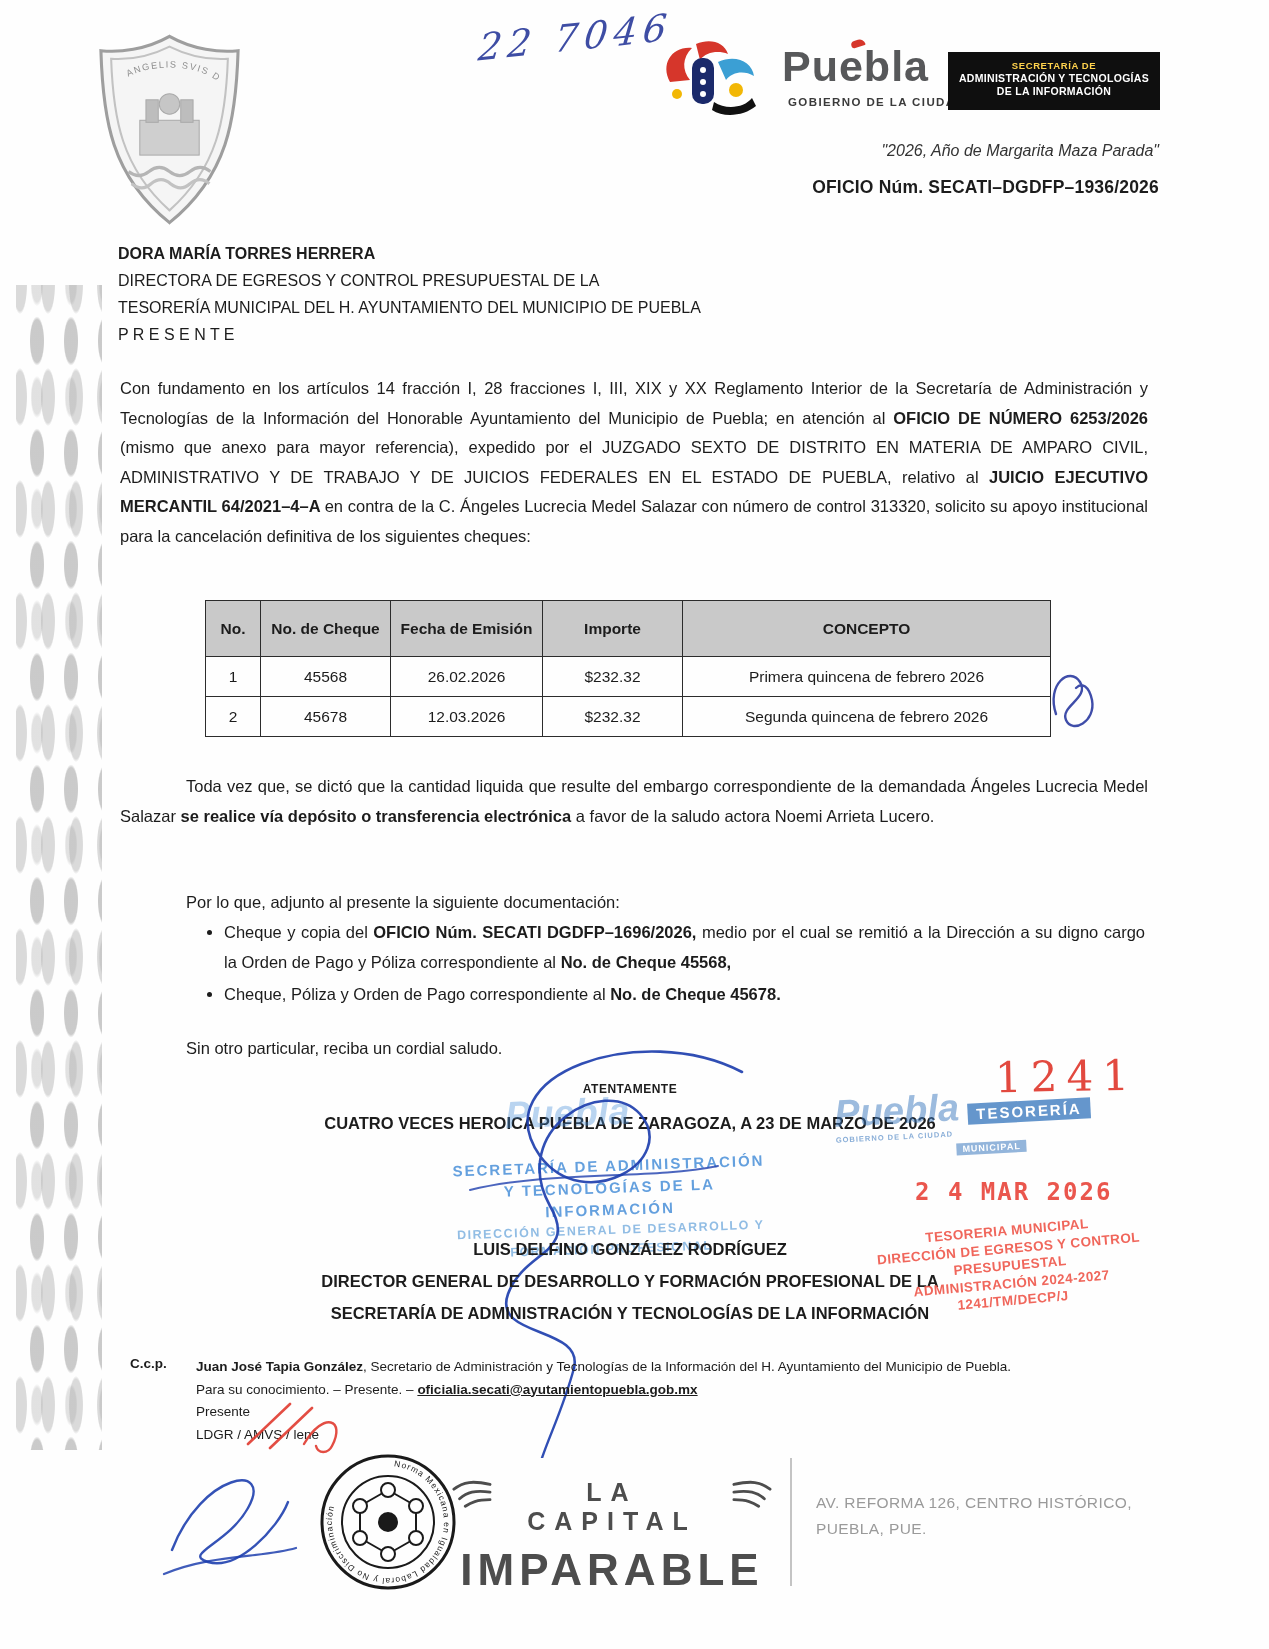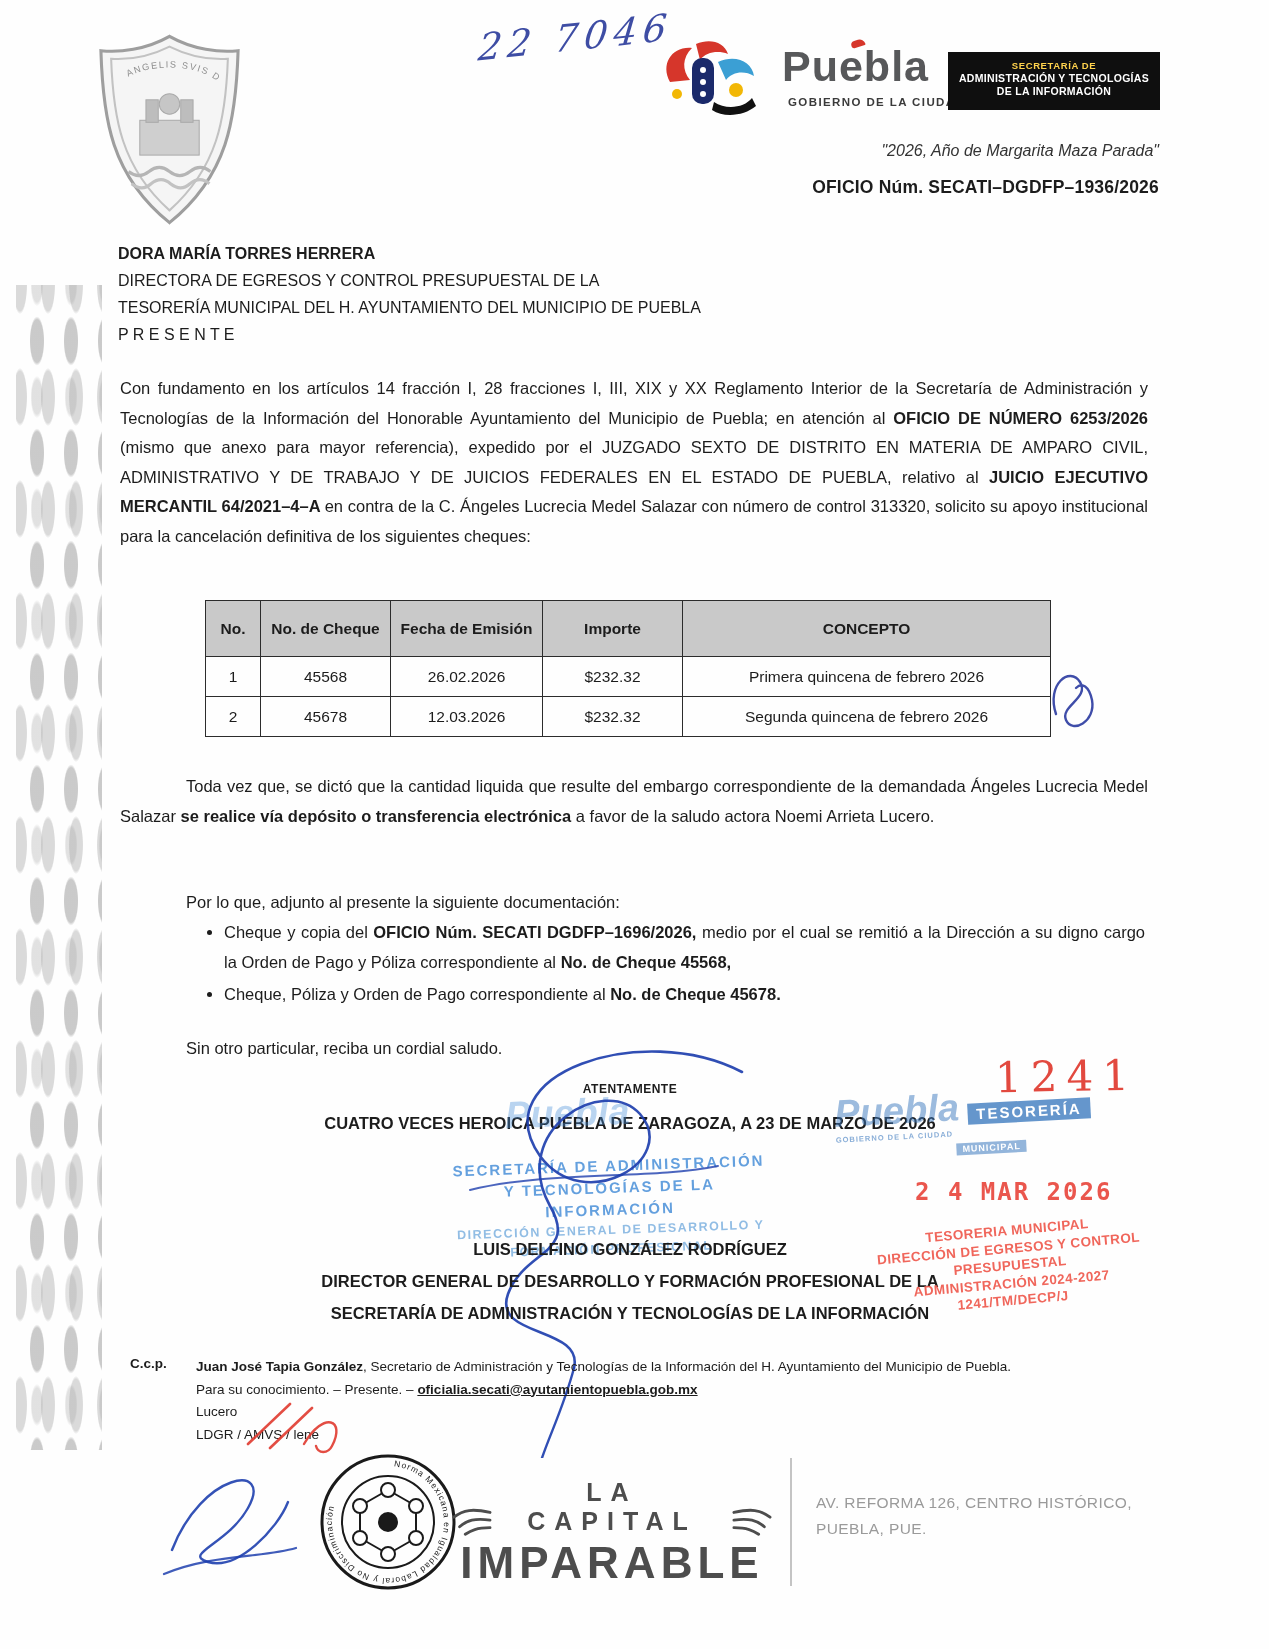--- a/index.html
+++ b/index.html
@@ -125,23 +125,23 @@
   .ccp-label{ position:absolute; left:130px; top:1356px; font-size:13.5px; font-weight:bold; }
   .ccp-block{ position:absolute; left:196px; top:1356px; width:950px; font-size:13.5px; line-height:22.5px; }
   .ccp-email{ font-weight:bold; text-decoration:underline; }
 
   
   .ink{ position:absolute; pointer-events:none; }
 
   
   .emblem{ position:absolute; left:318px; top:1452px; }
   .capital-logo{ position:absolute; left:452px; top:1478px; width:320px; text-align:center; color:#4d4d4d; }
-  .capital-row{ display:flex; align-items:flex-end; justify-content:center; gap:8px; }
+  .capital-row{ display:flex; align-items:flex-start; justify-content:center; gap:8px; }
   .capital-l1{ font-size:25px; font-weight:bold; letter-spacing:9px; }
-  .capital-l2{ font-size:44px; font-weight:bold; letter-spacing:5px; margin-top:2px; }
+  .capital-l2{ font-size:44px; font-weight:bold; letter-spacing:5px; margin-top:9px; }
   .footer-divider{ position:absolute; left:790px; top:1458px; width:2px; height:128px; background:#c4c4c4; }
   .address{ position:absolute; left:816px; top:1490px; font-size:15.5px; line-height:26px; color:#9a9a9a; letter-spacing:.4px; }
 </style>
 </head>
 <body>
 
 <div class="page">
 
   <div class="ornament-strip"></div>
 
@@ -289,21 +289,21 @@
     <span>DIRECCIÓN DE EGRESOS Y CONTROL</span>
     <span>PRESUPUESTAL</span>
     <span>ADMINISTRACIÓN 2024-2027</span>
     <span>1241/TM/DECP/J</span>
   </div>
 
   <div class="ccp-label">C.c.p.</div>
   <div class="ccp-block">
     <div><span class="b">Juan José Tapia González</span><span>, Secretario de Administración y Tecnologías de la Información del H. Ayuntamiento del Municipio de Puebla.</span></div>
     <div><span>Para su conocimiento. – Presente. – </span><span class="ccp-email">oficialia.secati@ayutamientopuebla.gob.mx</span></div>
-    <div>Lucero</div>
+    <div>Presente</div>
     <div>LDGR / AMVS / lene</div>
   </div>
 
   <svg class="ink" style="left:238px; top:1396px;" width="130" height="64" viewBox="0 0 130 64">
     <path d="M10,48 L52,8 M32,52 L74,12" fill="none" stroke="#e03a2f" stroke-width="2.6" stroke-linecap="round" opacity=".9"></path>
     <path d="M66,48 C86,14 108,24 94,50 C90,58 80,58 78,50" fill="none" stroke="#e03a2f" stroke-width="2.4" stroke-linecap="round" opacity=".9"></path>
   </svg>
 
   <svg class="ink" style="left:150px; top:1452px;" width="160" height="132" viewBox="0 0 160 132">
     <path d="M22,98 C52,20 124,10 98,56 C78,92 32,102 58,110 C88,119 128,76 138,50" fill="none" stroke="#1e3fae" stroke-width="2.4" stroke-linecap="round" opacity=".9"></path>

